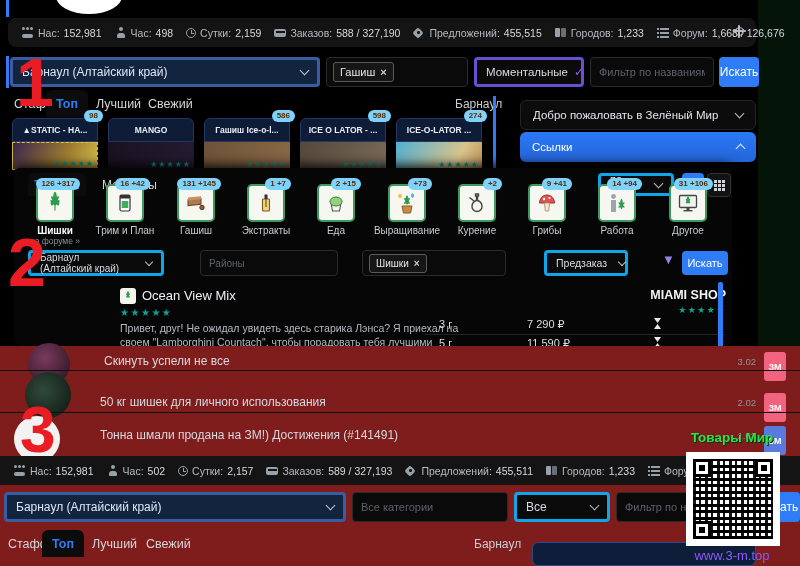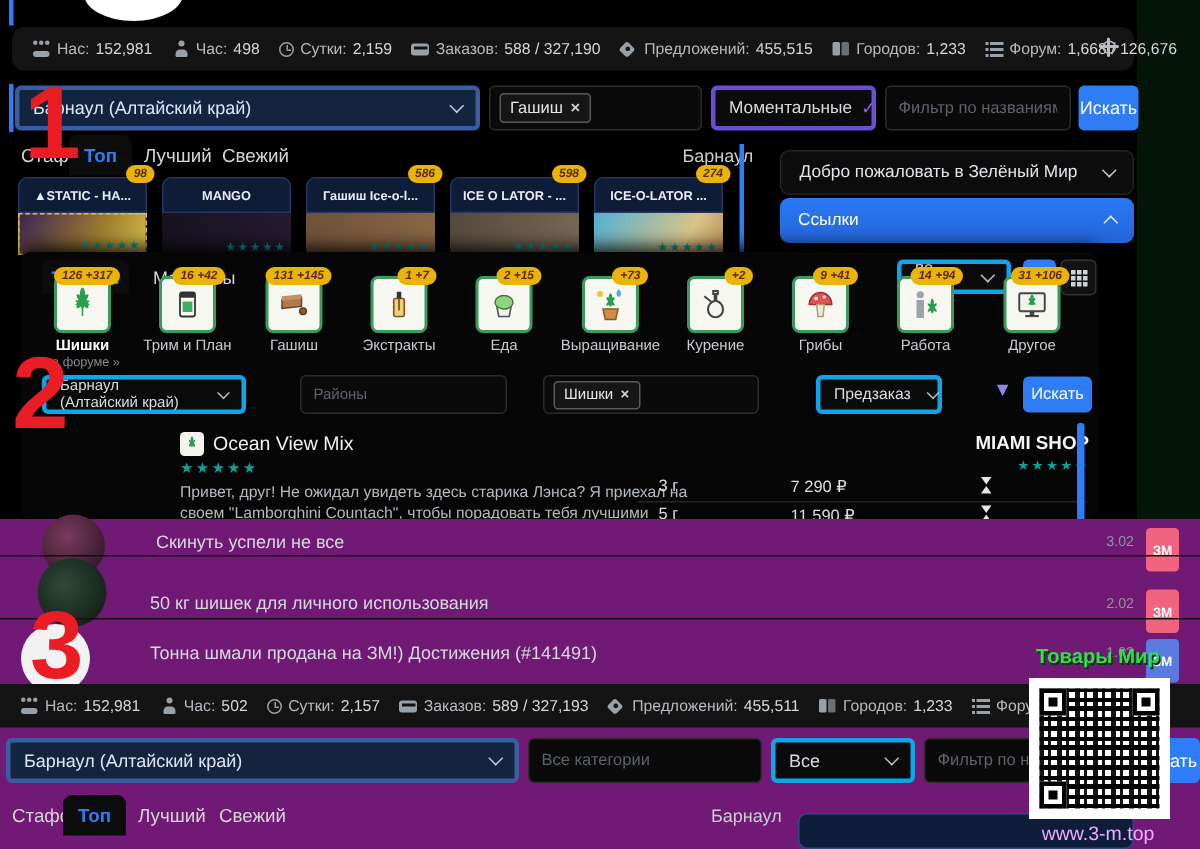--- a/index.html
+++ b/index.html
@@ -46,22 +46,22 @@
   .btn{position:absolute;background:#2f7df6;border:none;border-radius:4px;color:#fff;font-size:12px;
     display:flex;align-items:center;justify-content:center;font-family:inherit;cursor:pointer;box-sizing:border-box;}
   .chip{display:inline-flex;align-items:center;gap:5px;background:#161616;border:1px solid #5a5a5a;
     border-radius:3px;color:#e6e6e6;font-size:11px;padding:1px 6px;line-height:1.5;}
   .chip .x{font-weight:bold;color:#cfcfcf;}
   .tagbox{position:absolute;background:#0a0a0a;border:1px solid #2b2b2b;border-radius:4px;display:flex;
     align-items:center;padding:0 6px;box-sizing:border-box;}
   .tab{position:absolute;color:#d6d6d6;font-size:12.5px;cursor:pointer;}
   .tab-active{background:#0c0c0c;border-radius:6px 6px 0 0;color:#2f7df6;font-weight:bold;display:flex;
     align-items:center;justify-content:center;}
-  .badge-y{position:absolute;background:#eab308;color:#5d2b07;font-size:8px;font-weight:bold;border-radius:8px;
-    padding:1.5px 5px;line-height:1.1;z-index:3;white-space:nowrap;font-style:italic;}
+  .badge-y{position:absolute;background:#7dd3fc;color:#5d2b07;font-size:8px;font-weight:bold;border-radius:8px;
+    padding:1.5px 5px;line-height:1.1;z-index:3;white-space:nowrap;}
   .stars{color:#0ea195;letter-spacing:1.5px;}
   
   .card{position:absolute;width:86px;top:118px;}
   .card-h{height:24px;background:#0e1c38;border:1px solid #24375f;border-radius:6px 6px 0 0;color:#e9edf6;
     font-size:8.5px;font-weight:bold;display:flex;align-items:center;justify-content:center;padding:0 6px;
     white-space:nowrap;overflow:hidden;box-sizing:border-box;}
   .card-img{height:28px;position:relative;}
   .card-img .stars{position:absolute;right:3px;bottom:1px;font-size:8px;letter-spacing:1px;}
   
   .panel{position:absolute;display:flex;align-items:center;padding:0 12px;border-radius:6px;font-size:11.5px;box-sizing:border-box;}
@@ -76,35 +76,35 @@
   .vbtn{position:absolute;width:22px;height:22px;border-radius:4px;display:flex;align-items:center;justify-content:center;cursor:pointer;}
   .vli{position:relative;width:12px;height:10px;}
   .vli::before{content:"";position:absolute;width:2px;height:2px;background:#fff;left:0;top:0;box-shadow:0 4px 0 #fff,0 8px 0 #fff;}
   .vli::after{content:"";position:absolute;width:8px;height:1.8px;background:#fff;left:4px;top:0;box-shadow:0 4px 0 #fff,0 8px 0 #fff;}
   .vgi{position:relative;width:11px;height:11px;}
   .vgi::before{content:"";position:absolute;width:3px;height:3px;background:#cfd3d9;left:0;top:0;
     box-shadow:4px 0 #cfd3d9,8px 0 #cfd3d9,0 4px #cfd3d9,4px 4px #cfd3d9,8px 4px #cfd3d9,0 8px #cfd3d9,4px 8px #cfd3d9,8px 8px #cfd3d9;}
   .pr-row{position:absolute;height:18px;width:300px;}
   .pr-row span{position:absolute;top:2px;font-size:11px;color:#dcdfe4;}
   
-  .layer3{position:absolute;left:0;top:346px;width:800px;height:220px;background:#701a75;z-index:20;}
+  .layer3{position:absolute;left:0;top:346px;width:800px;height:220px;background:#7f1d1d;z-index:20;}
   .msg-text{position:absolute;font-size:12px;color:#d6d9de;white-space:nowrap;}
   .msg-time{position:absolute;font-size:9.5px;color:#8d939b;width:26px;text-align:right;}
   .msg-badge{position:absolute;width:22px;height:29px;border-radius:3px;color:#fff;font-size:9px;font-weight:bold;
     display:flex;align-items:center;justify-content:center;}
   .avatar{position:absolute;border-radius:50%;}
   .qr-title{position:absolute;left:678px;top:430px;width:108px;text-align:center;font-size:13.5px;font-weight:bold;
     color:#2fe04c;text-shadow:1px 1px 0 #04320c;z-index:40;}
   .qr{position:absolute;left:686px;top:452px;width:94px;height:94px;background:#fff;padding:7px;box-sizing:border-box;z-index:40;}
   .qr-noise{position:relative;width:100%;height:100%;
     background:repeating-linear-gradient(90deg,rgba(0,0,0,.92) 0 3px,transparent 3px 6px,rgba(0,0,0,.92) 6px 8px,transparent 8px 12px),
                repeating-linear-gradient(0deg,#000 0 3px,#fff 3px 6px,#000 6px 9px,#fff 9px 13px);}
   .fp{position:absolute;width:18px;height:18px;background:#fff;border:3px solid #000;box-sizing:border-box;}
   .fp i{display:block;width:6px;height:6px;background:#000;margin:3px;}
-  .qr-url{position:absolute;left:672px;top:548px;width:120px;text-align:center;font-size:13px;color:#f0abfc;z-index:40;}
+  .qr-url{position:absolute;left:672px;top:548px;width:120px;text-align:center;font-size:13px;color:#8b5cf6;z-index:40;}
   
   .rednum{position:absolute;z-index:50;color:#ea1c24;font-weight:bold;font-size:68px;line-height:1;
     font-family:"Liberation Sans",sans-serif;}
   .hg{display:inline-block;}
 </style>
 </head>
 <body>
 
 <div class="screen">
 

